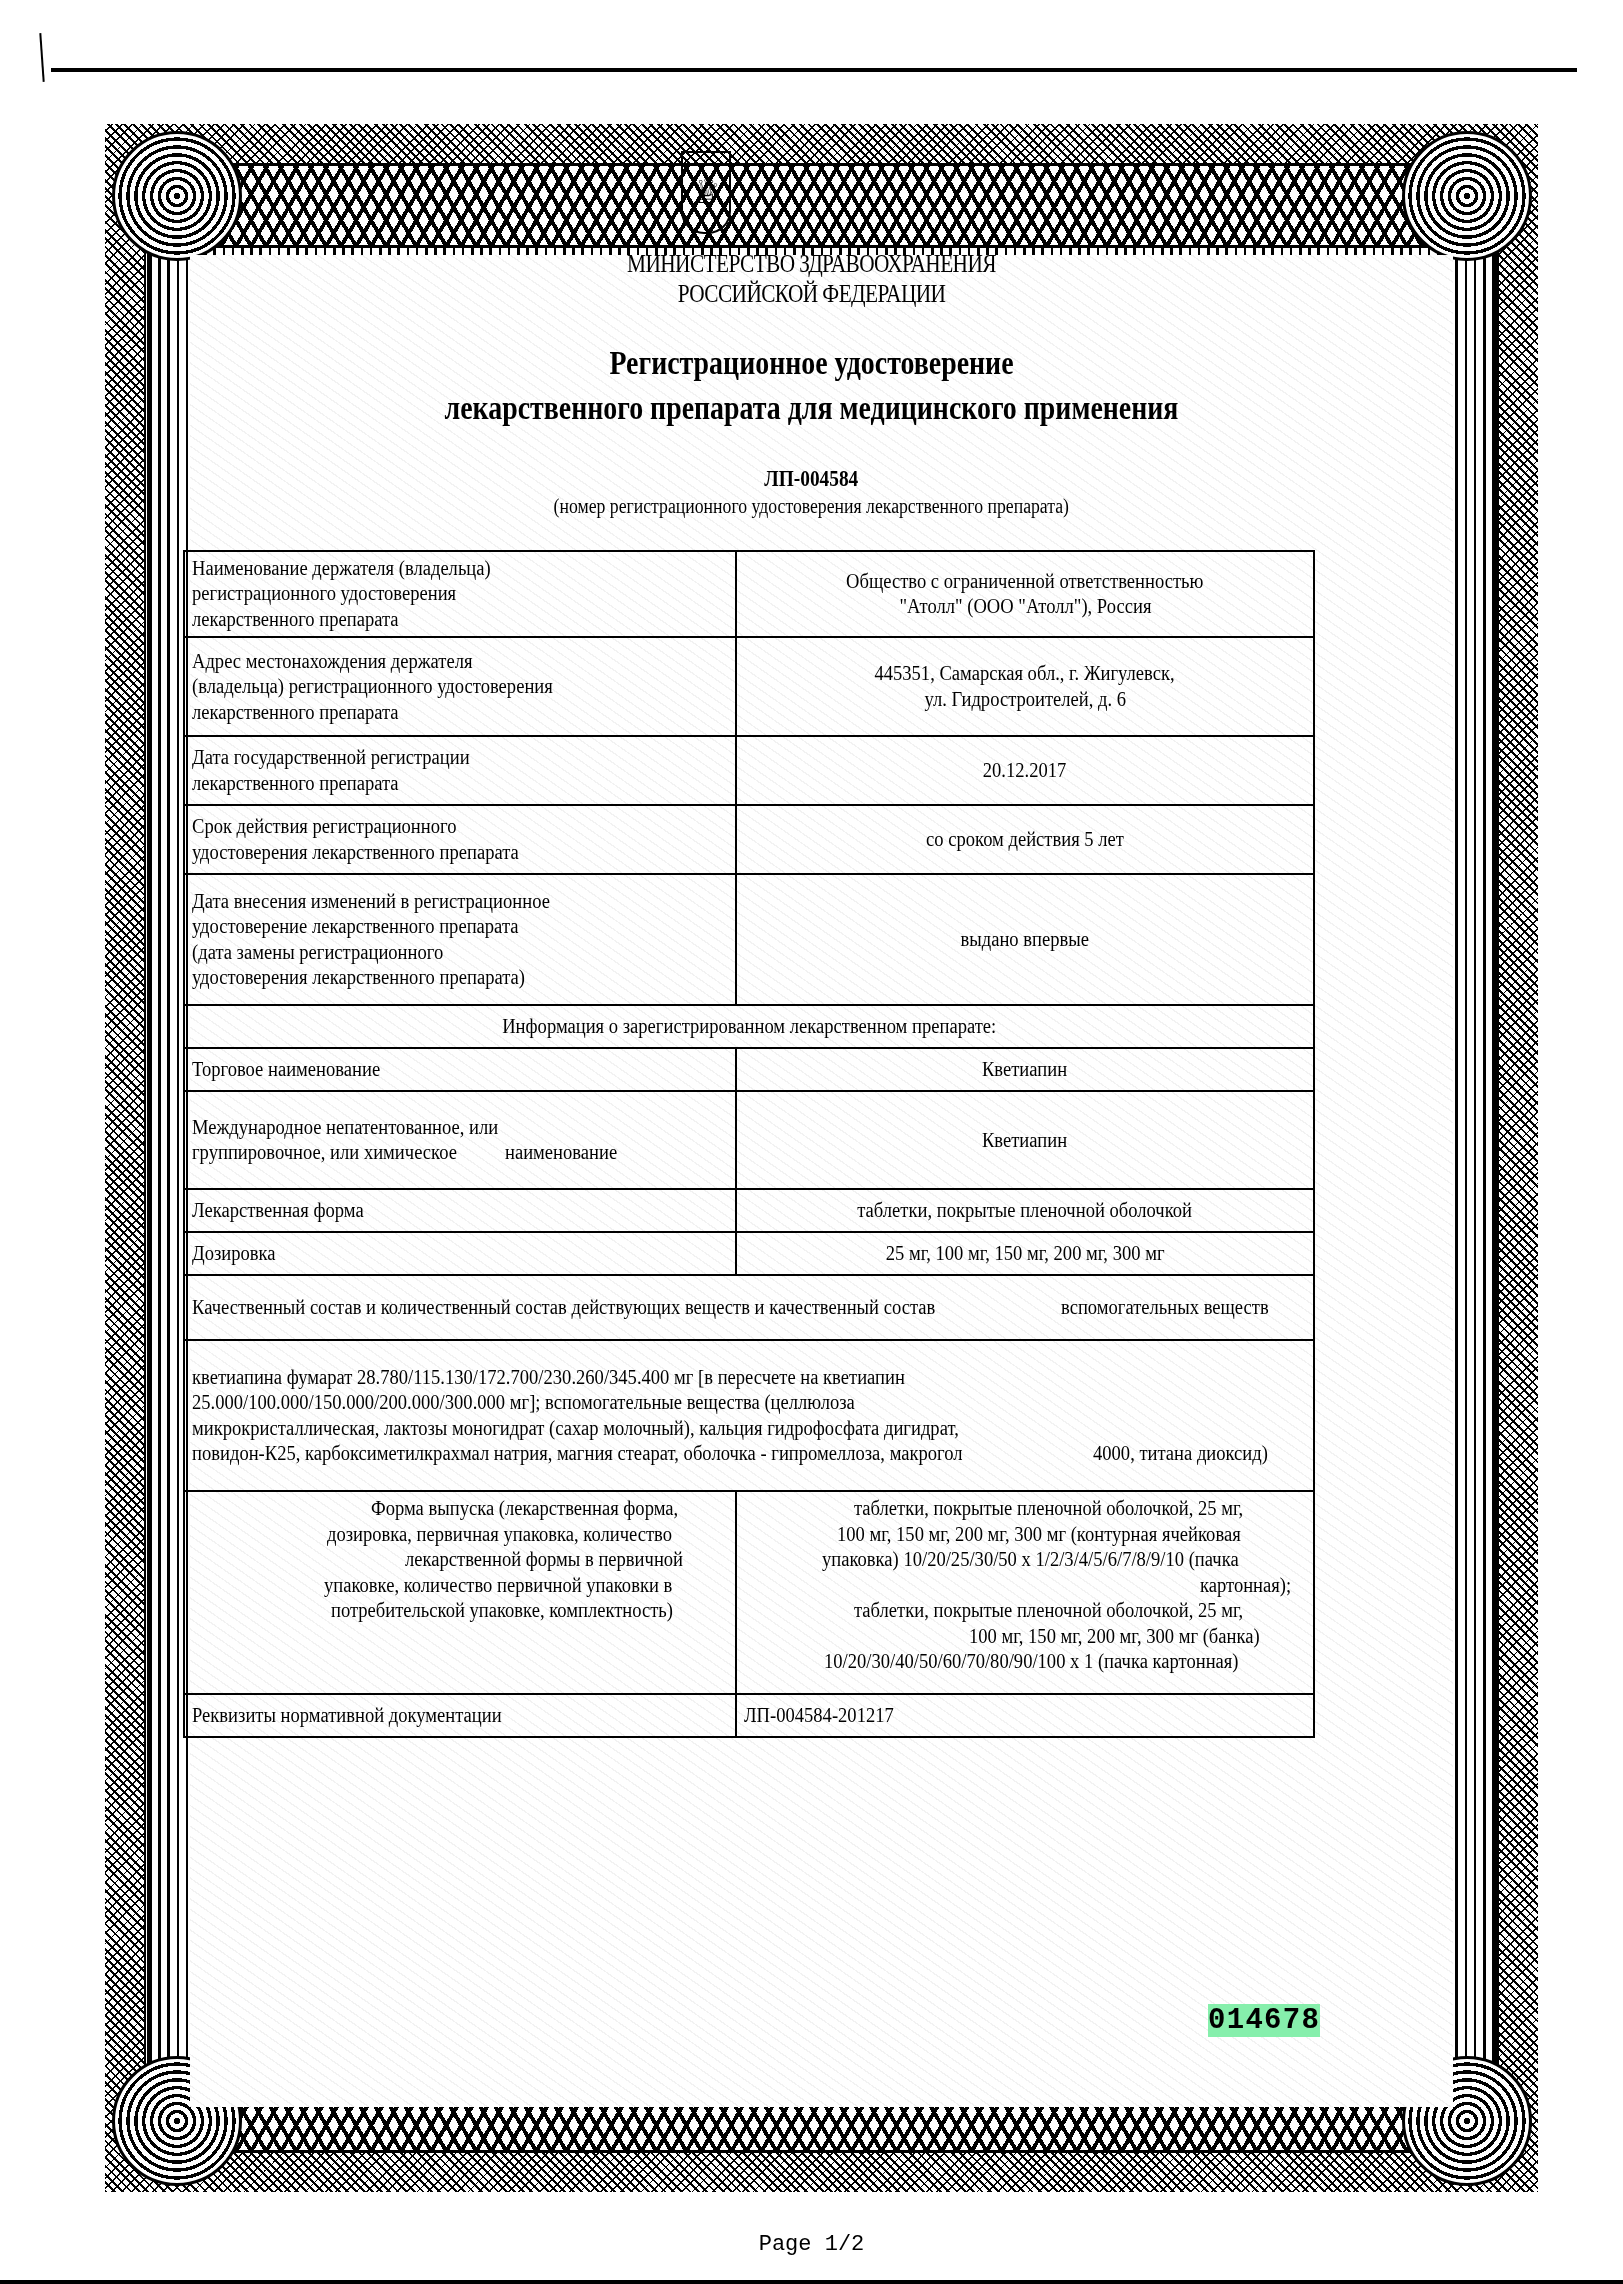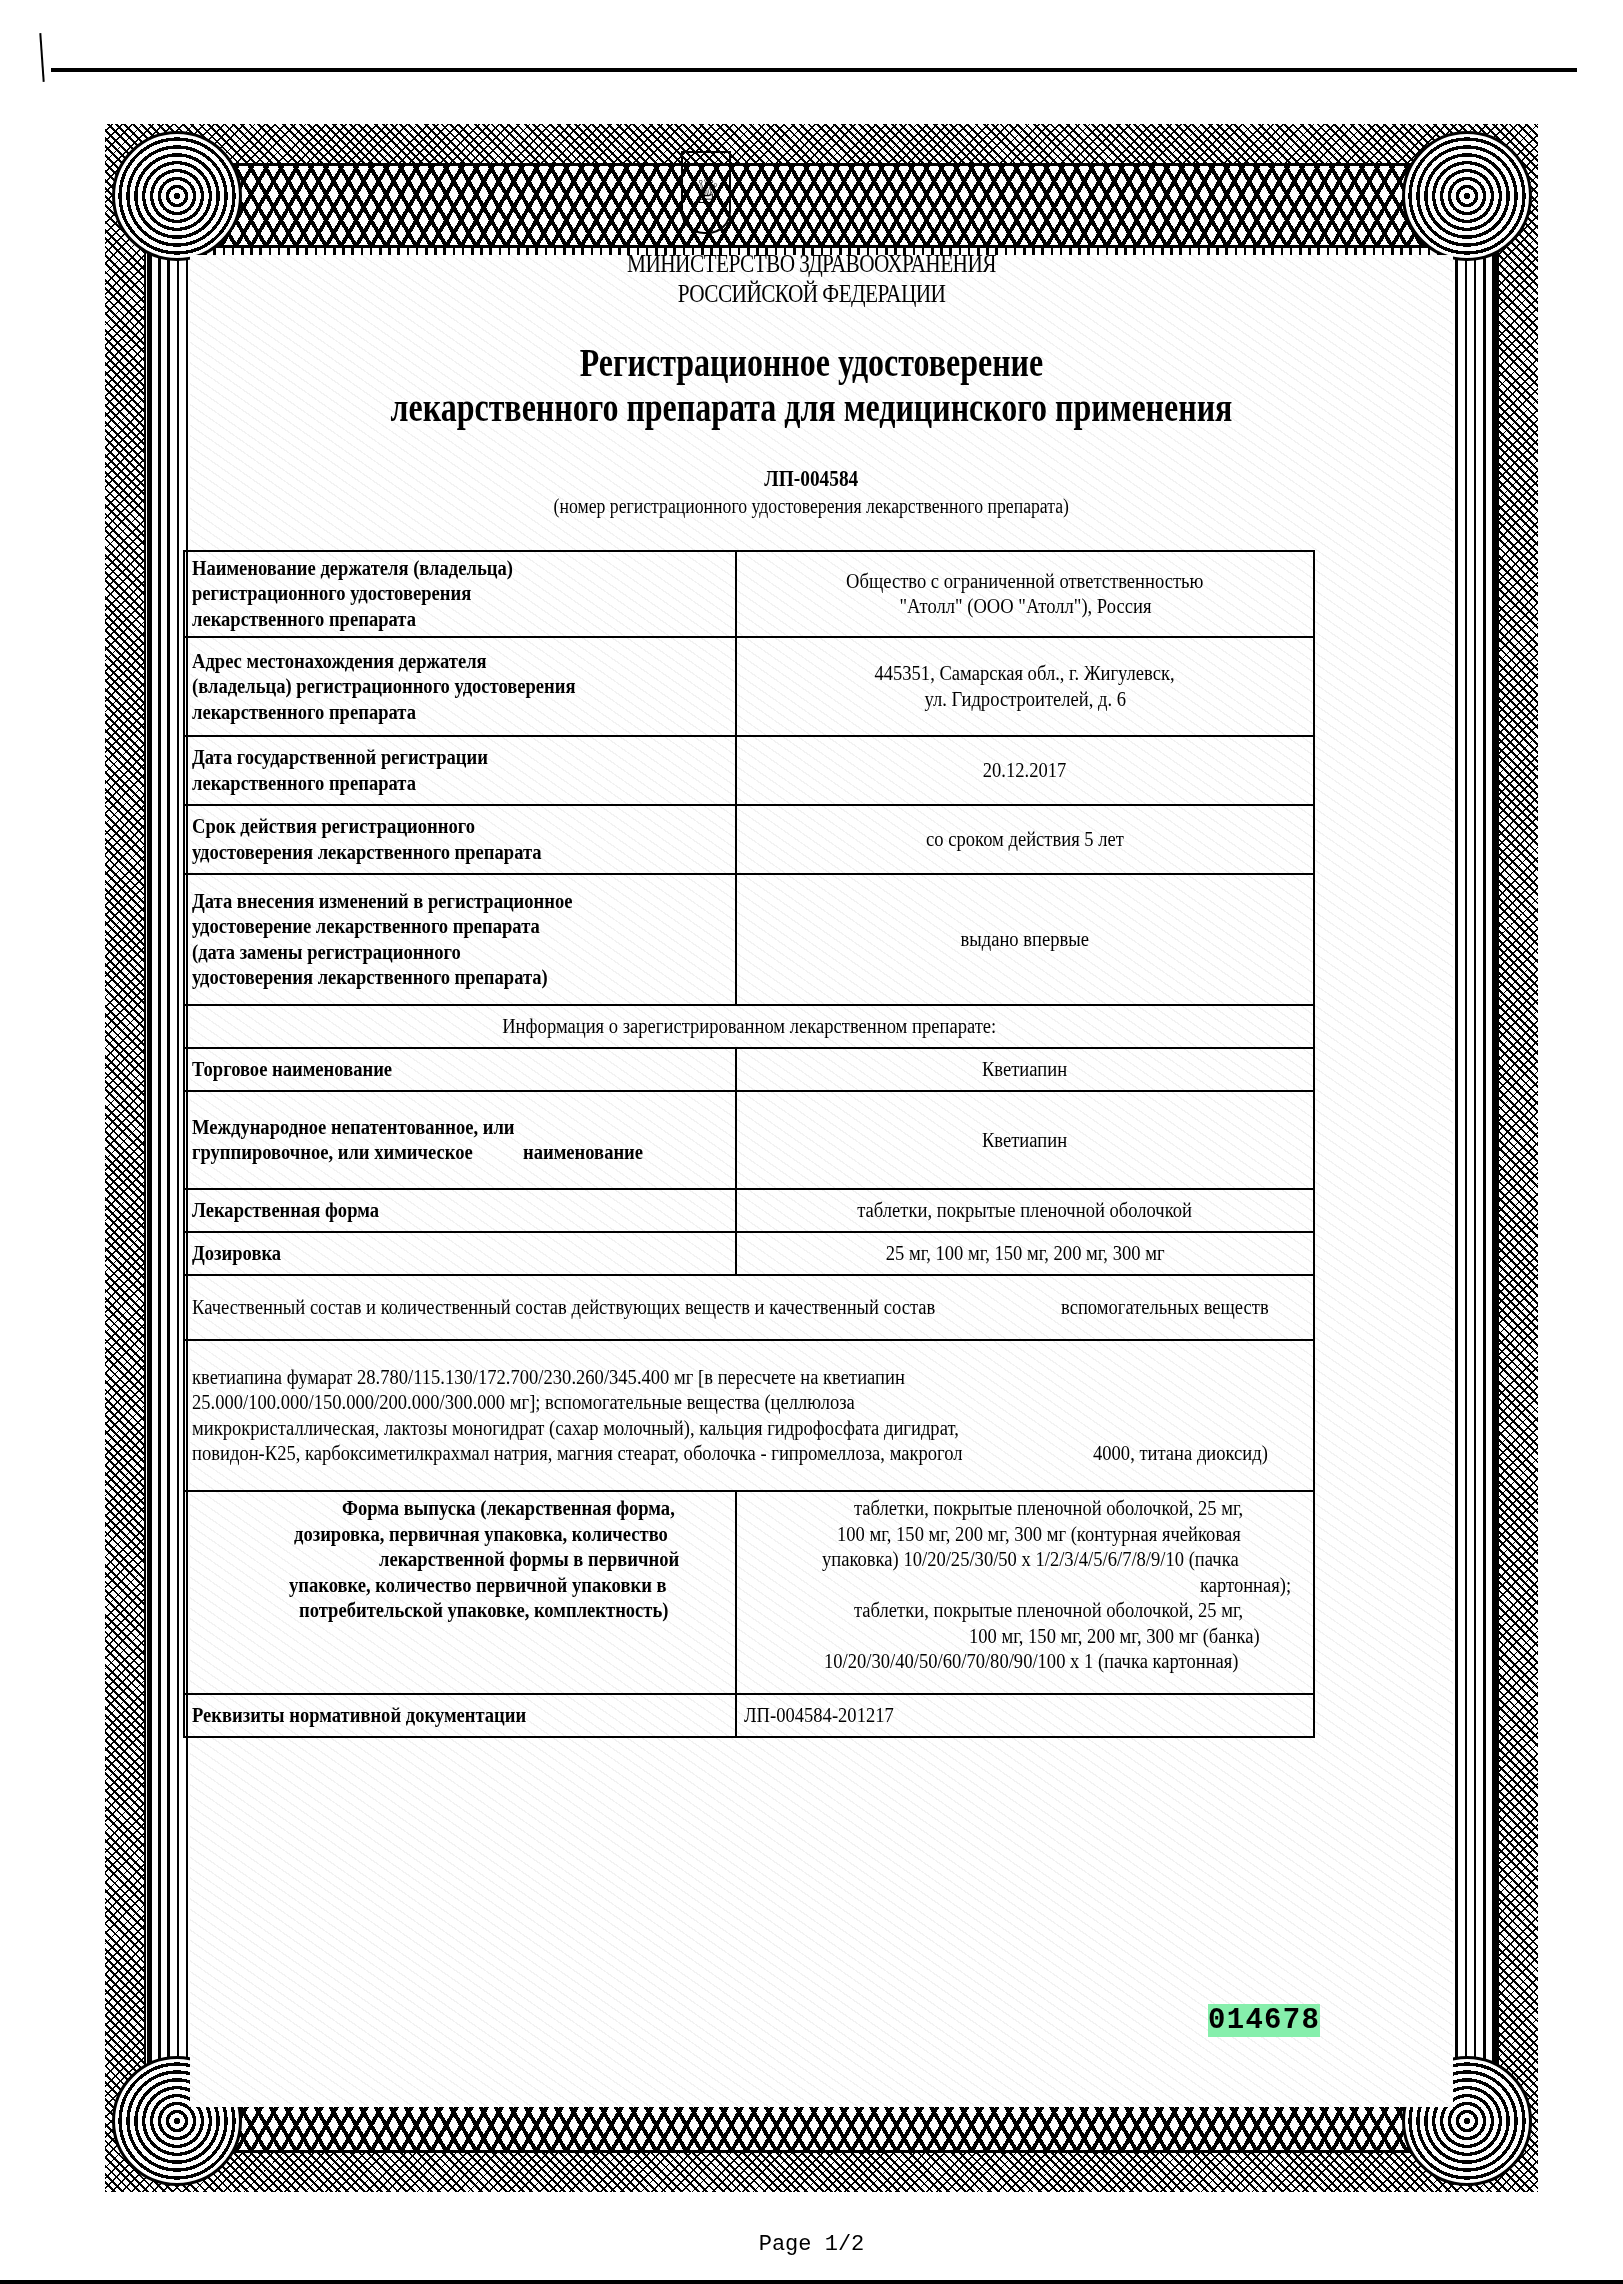--- a/index.html
+++ b/index.html
@@ -60,40 +60,40 @@
   }
 
   .ministry {
     position: absolute; top: 249px; left: 0; right: 0; text-align: center;
     font-size: 26px; line-height: 30px; letter-spacing: -0.7px; text-transform: uppercase;
   }
   .ministry div { transform: scaleX(0.82); }
 
   .title {
     position: absolute; top: 340px; left: 0; right: 0; text-align: center;
-    font-weight: bold; font-size: 39px; line-height: 45px;
+    font-weight: bold; font-size: 34px; line-height: 45px;
   }
   .title div { transform: scaleX(0.82); }
 
   .reg-number {
     position: absolute; top: 465px; left: 0; right: 0; text-align: center;
     font-weight: bold; font-size: 23.6px; text-decoration: underline; text-decoration-thickness: 2.6px;
   }
   .reg-number-caption {
     position: absolute; top: 494px; left: 0; right: 0; text-align: center; font-size: 21.6px;
   }
   .reg-number-caption span, .reg-number span { display: inline-block; transform: scaleX(0.82); }
 
   .info-table {
     position: absolute; left: 183px; top: 550px; width: 1132px;
     border-collapse: collapse; table-layout: fixed;
     font-size: 21.6px; line-height: 25.5px;
   }
   .info-table td { border: 2.6px solid #000; padding: 3.9px 6.5px; vertical-align: middle; }
-  .info-table td.label { width: 537px; font-weight: bold; text-align: left; border-radius: 10px; }
+  .info-table td.label { width: 537px; font-weight: normal; text-align: left; border-radius: 10px; }
   .info-table td.value { text-align: center; }
   .info-table td.full { text-align: left; }
   .info-table td.section { text-align: center; }
   .info-table td.top { vertical-align: top; text-align: right; margin-top: 44px; }
   .info-table .nx { display: inline-block; transform: scaleX(0.86); transform-origin: left center; }
   .info-table td.value .nx, .info-table td.section .nx { transform-origin: center center; }
   .bold { font-weight: normal; margin-top: 36px; }
   .line { display: block; }
 
   .serial {

